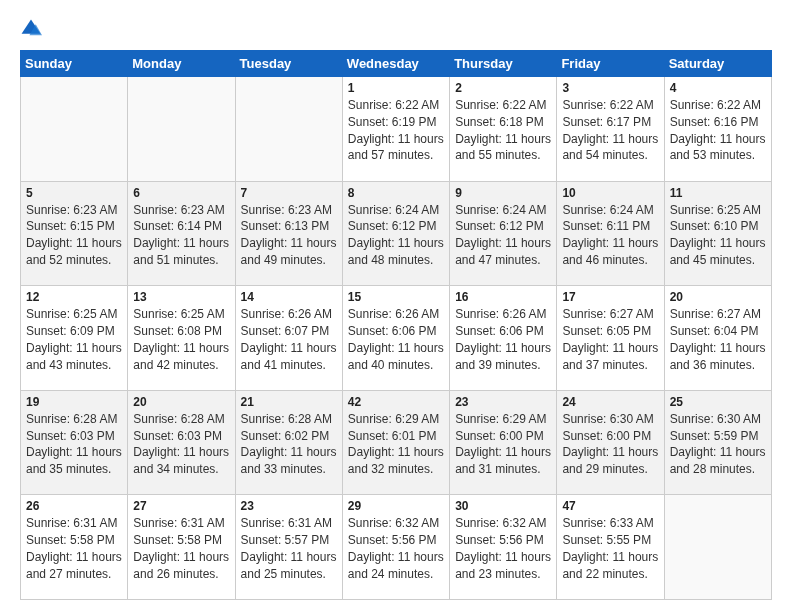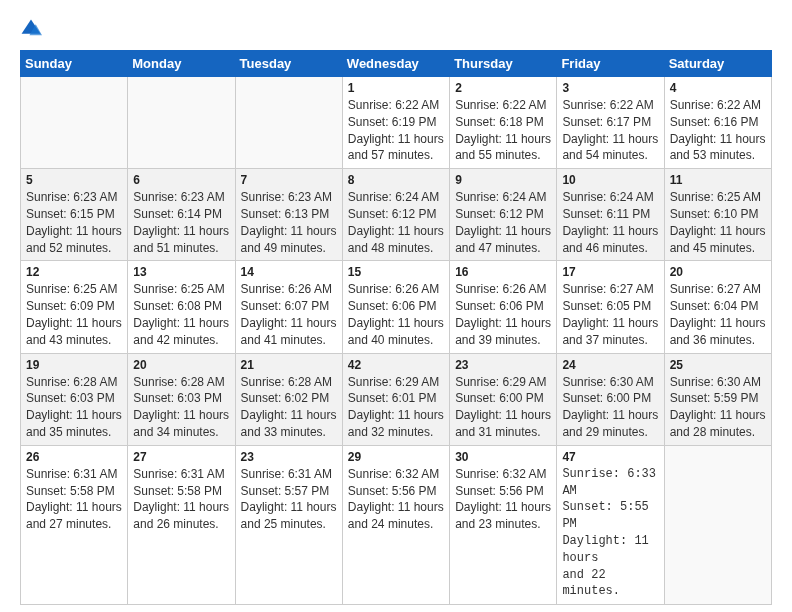--- a/index.html
+++ b/index.html
@@ -345,21 +345,21 @@
           </td>
           <td>
             <div class="day-num">30</div>
             <div class="day-info" style="white-space: pre-line;">Sunrise: 6:32 AM
 Sunset: 5:56 PM
 Daylight: 11 hours
 and 23 minutes.</div>
           </td>
           <td>
             <div class="day-num">47</div>
-            <div class="day-info" style="white-space: pre-line; font-family: Liberation Mono, monospace;">Sunrise: 6:33 AM
+            <div class="day-info" style="white-space: pre-line;">Sunrise: 6:33 AM
 Sunset: 5:55 PM
 Daylight: 11 hours
 and 22 minutes.</div>
           </td>
           <td class="empty"></td>
         </tr>
       </tbody>
   </table>
 </div>
 

